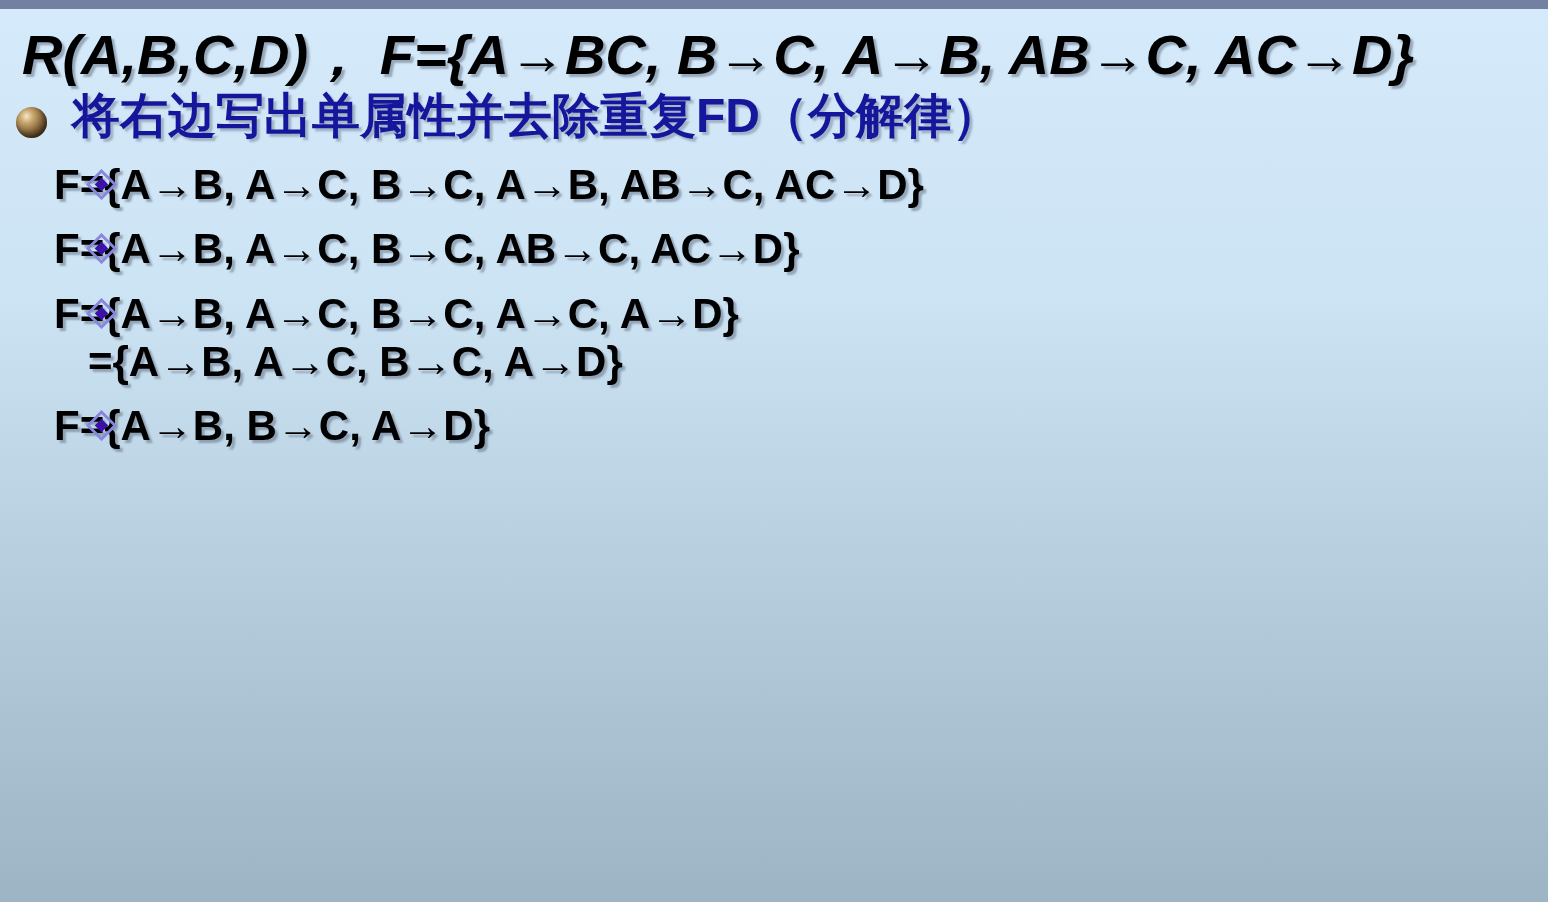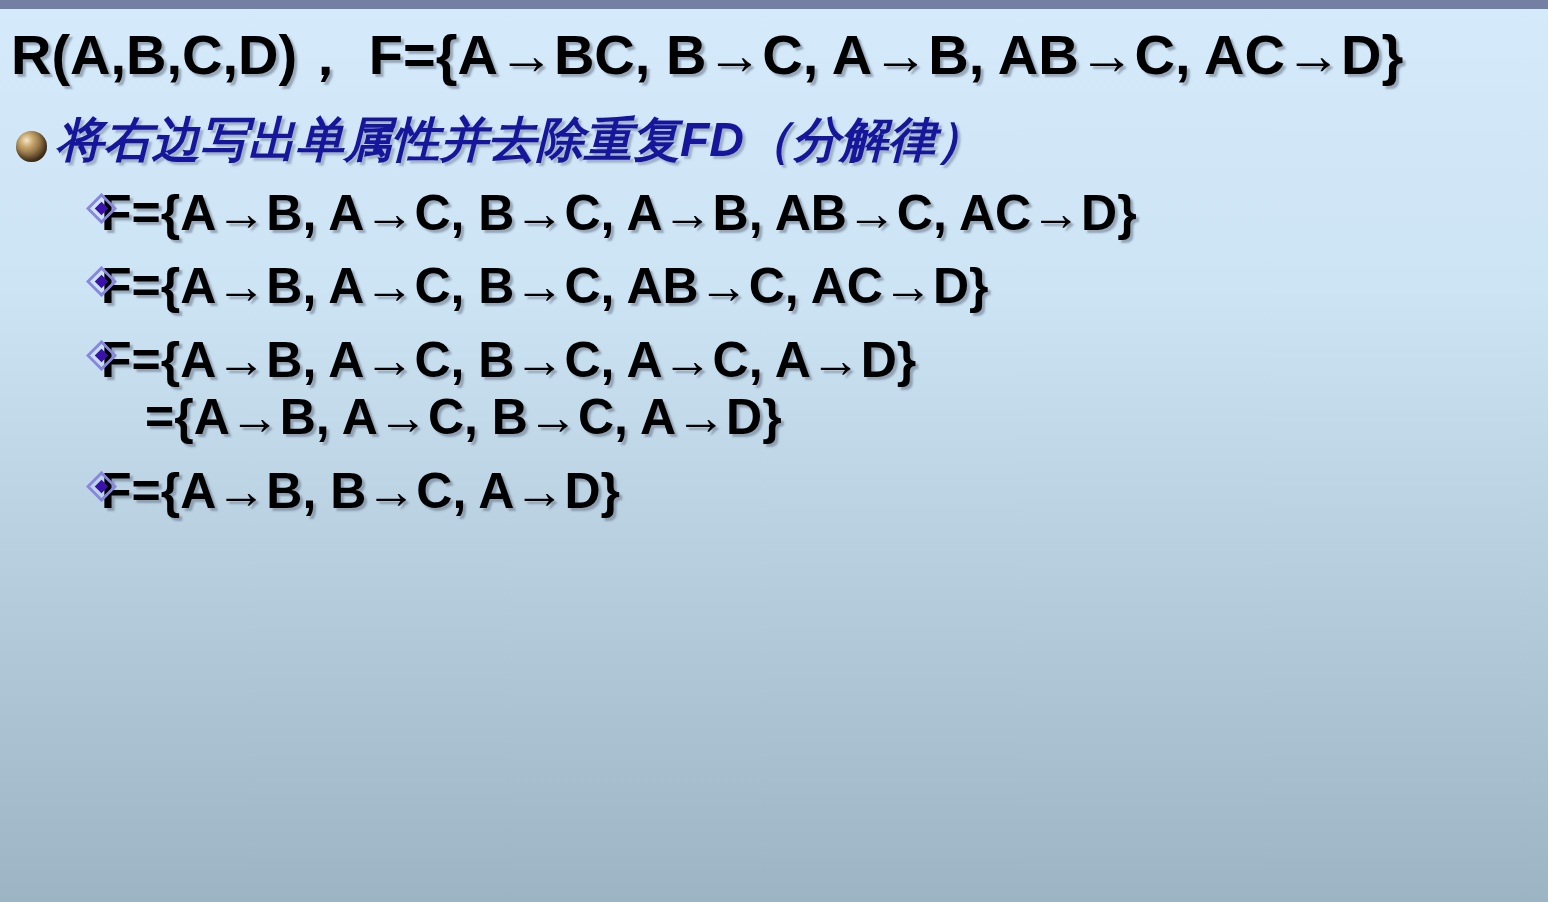--- a/index.html
+++ b/index.html
@@ -22,60 +22,59 @@
     font-family: "Liberation Sans", "DejaVu Sans", sans-serif;
     font-weight: bold;
     color: var(--body-color);
   }
   .top-bar {
     width: 100%;
     height: 9px;
     background: var(--top-bar);
   }
   .slide-title {
-    margin: 14px 0 0 11px;
+    margin: 14px 0 0 22px;
     font-size: 56px;
     line-height: 1.15;
     white-space: nowrap;
     color: var(--body-color);
     text-shadow: 3px 3px 2px rgba(100,115,135,0.55);
+    font-style: italic;
   }
   .section-heading {
     position: relative;
-    margin-top: 24px;
-    padding-left: 56px;
+    padding-left: 72px;
     font-size: 48px;
     line-height: 1.2;
     color: var(--heading-color);
     text-shadow: 3px 3px 2px rgba(110,125,150,0.5);
-    font-style: italic;
   }
   .section:first-of-type .section-heading { margin-top: 10px; }
   .sphere {
     position: absolute;
     left: 16px;
     top: 20px;
     width: 31px;
     height: 31px;
     border-radius: 50%;
     background: radial-gradient(circle at 34% 30%, #f4e7c6 0%, #c9a86e 22%, #7d6038 55%, #32220f 100%);
     box-shadow: inset -2px -3px 5px rgba(0,0,0,0.45);
   }
   .item {
     position: relative;
     margin-top: 16px;
-    padding-left: 101px;
+    padding-left: 54px;
     padding-right: 10px;
-    font-size: 50px;
+    font-size: 42px;
     line-height: 1.15;
     color: var(--body-color);
     text-shadow: 3px 3px 2px rgba(100,115,135,0.55);
   }
   .item .line { white-space: pre-wrap; }
-  .item .line.eq-cont { margin-left: 44px; }
+  .item .line.eq-cont { margin-left: 34px; }
   .diamond {
     position: absolute;
     left: 86px;
     top: 8px;
     width: 31px;
     height: 31px;
   }
 </style>
 </head>
 <body>

